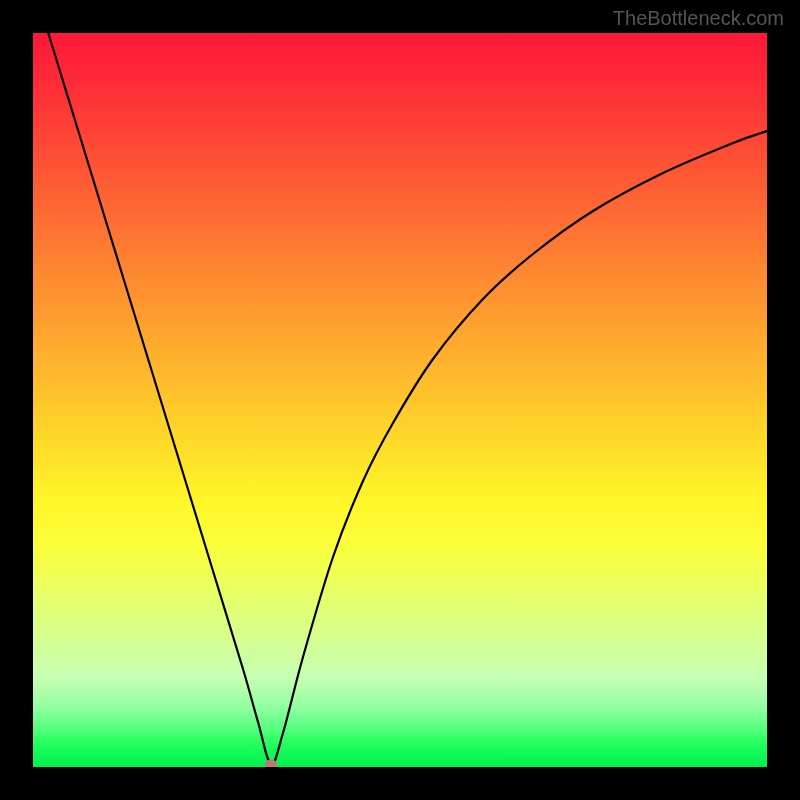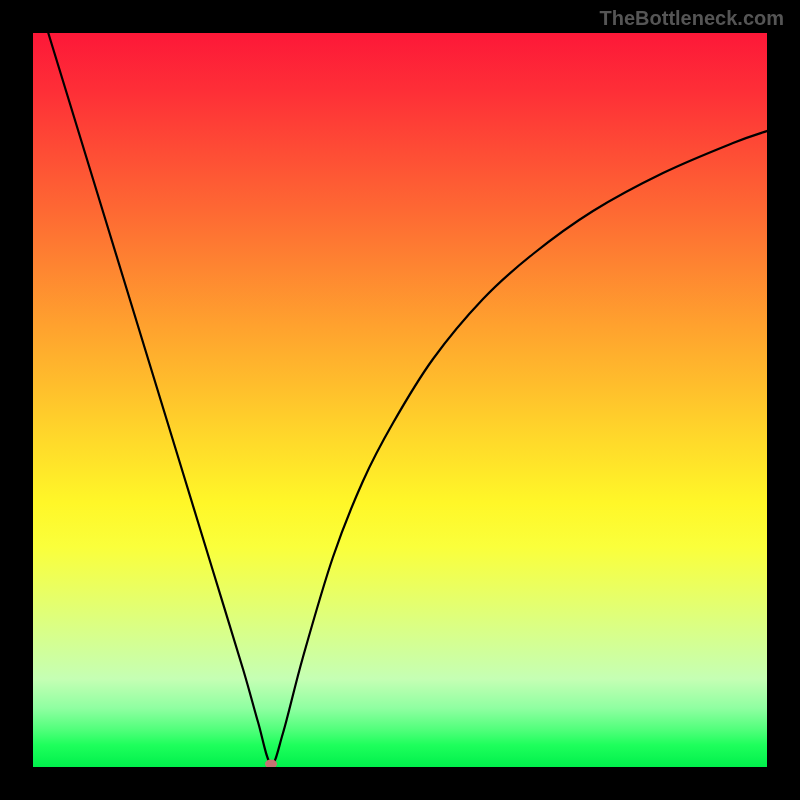--- a/index.html
+++ b/index.html
@@ -14,21 +14,21 @@
     position: relative;
     overflow: hidden;
   }
   .watermark {
     position: absolute;
     top: 7px;
     right: 16px;
     color: #555;
     font-family: Arial, sans-serif;
     font-size: 20px;
-    font-weight: bold;
+    font-weight: normal;
     z-index: 10;
     text-align: center;
   }
   .plot-area {
     position: absolute;
     top: 33px;
     left: 33px;
     width: 734px;
     height: 734px;
     overflow: hidden;

